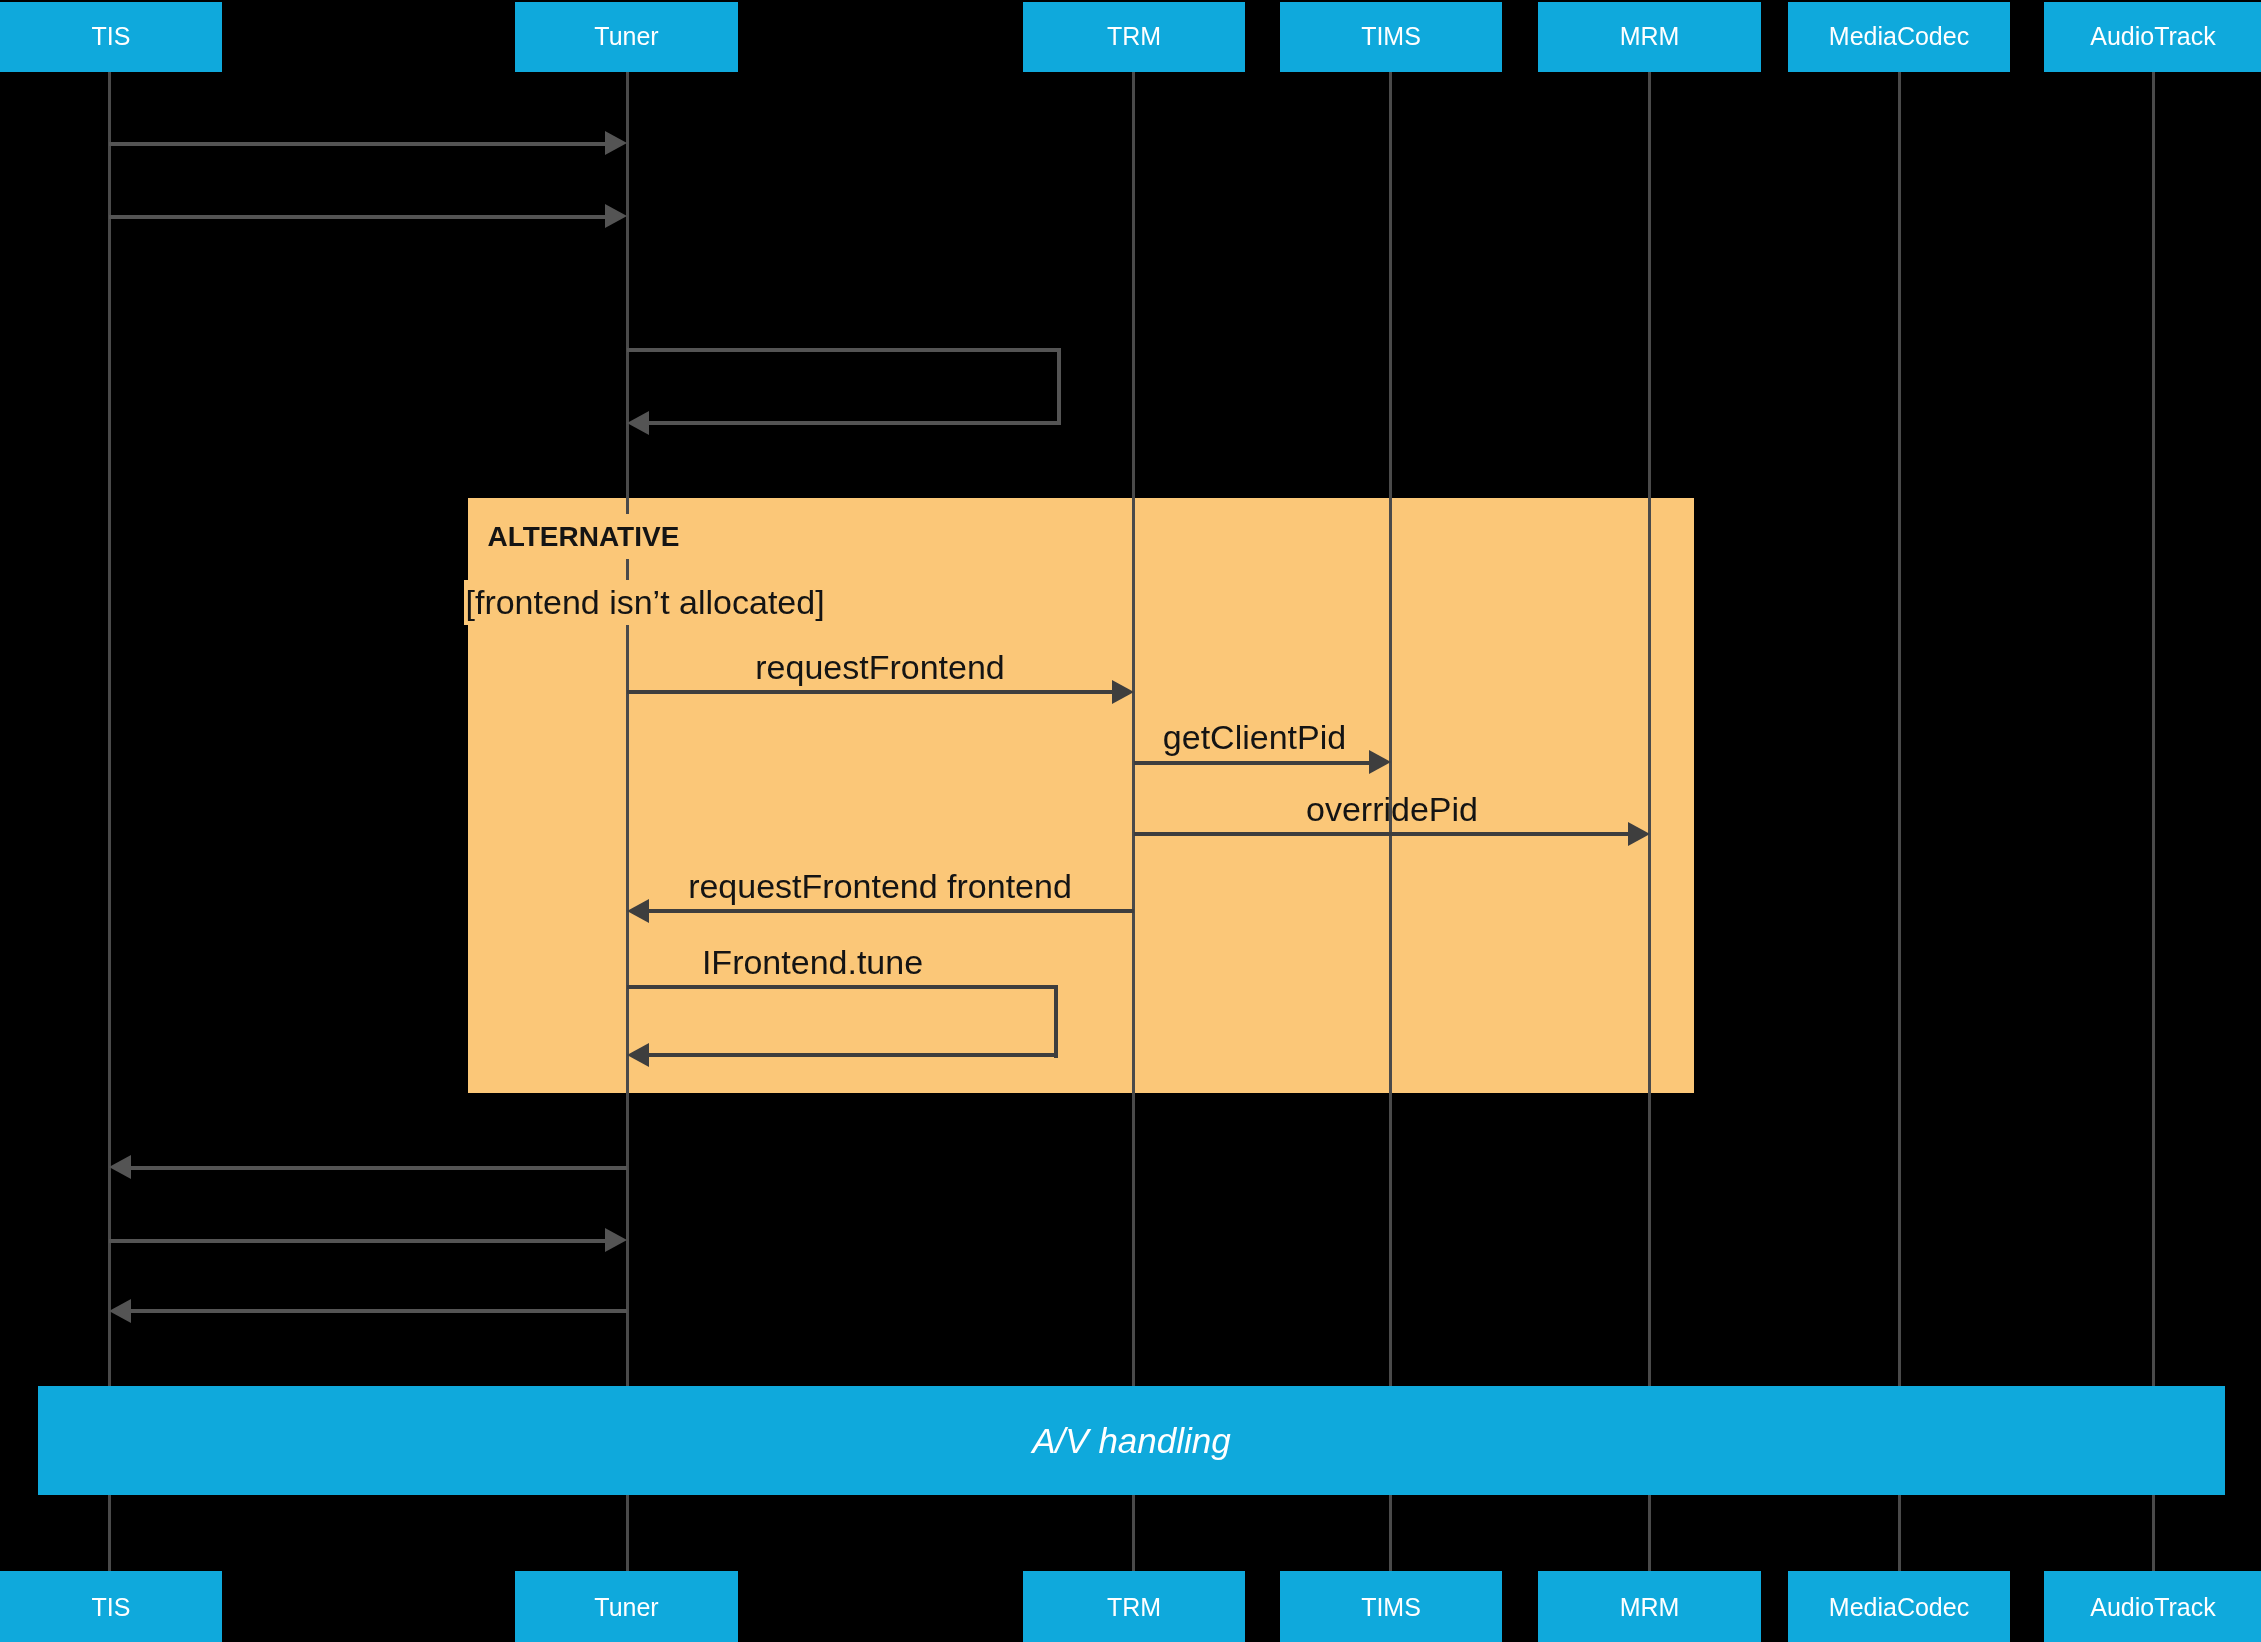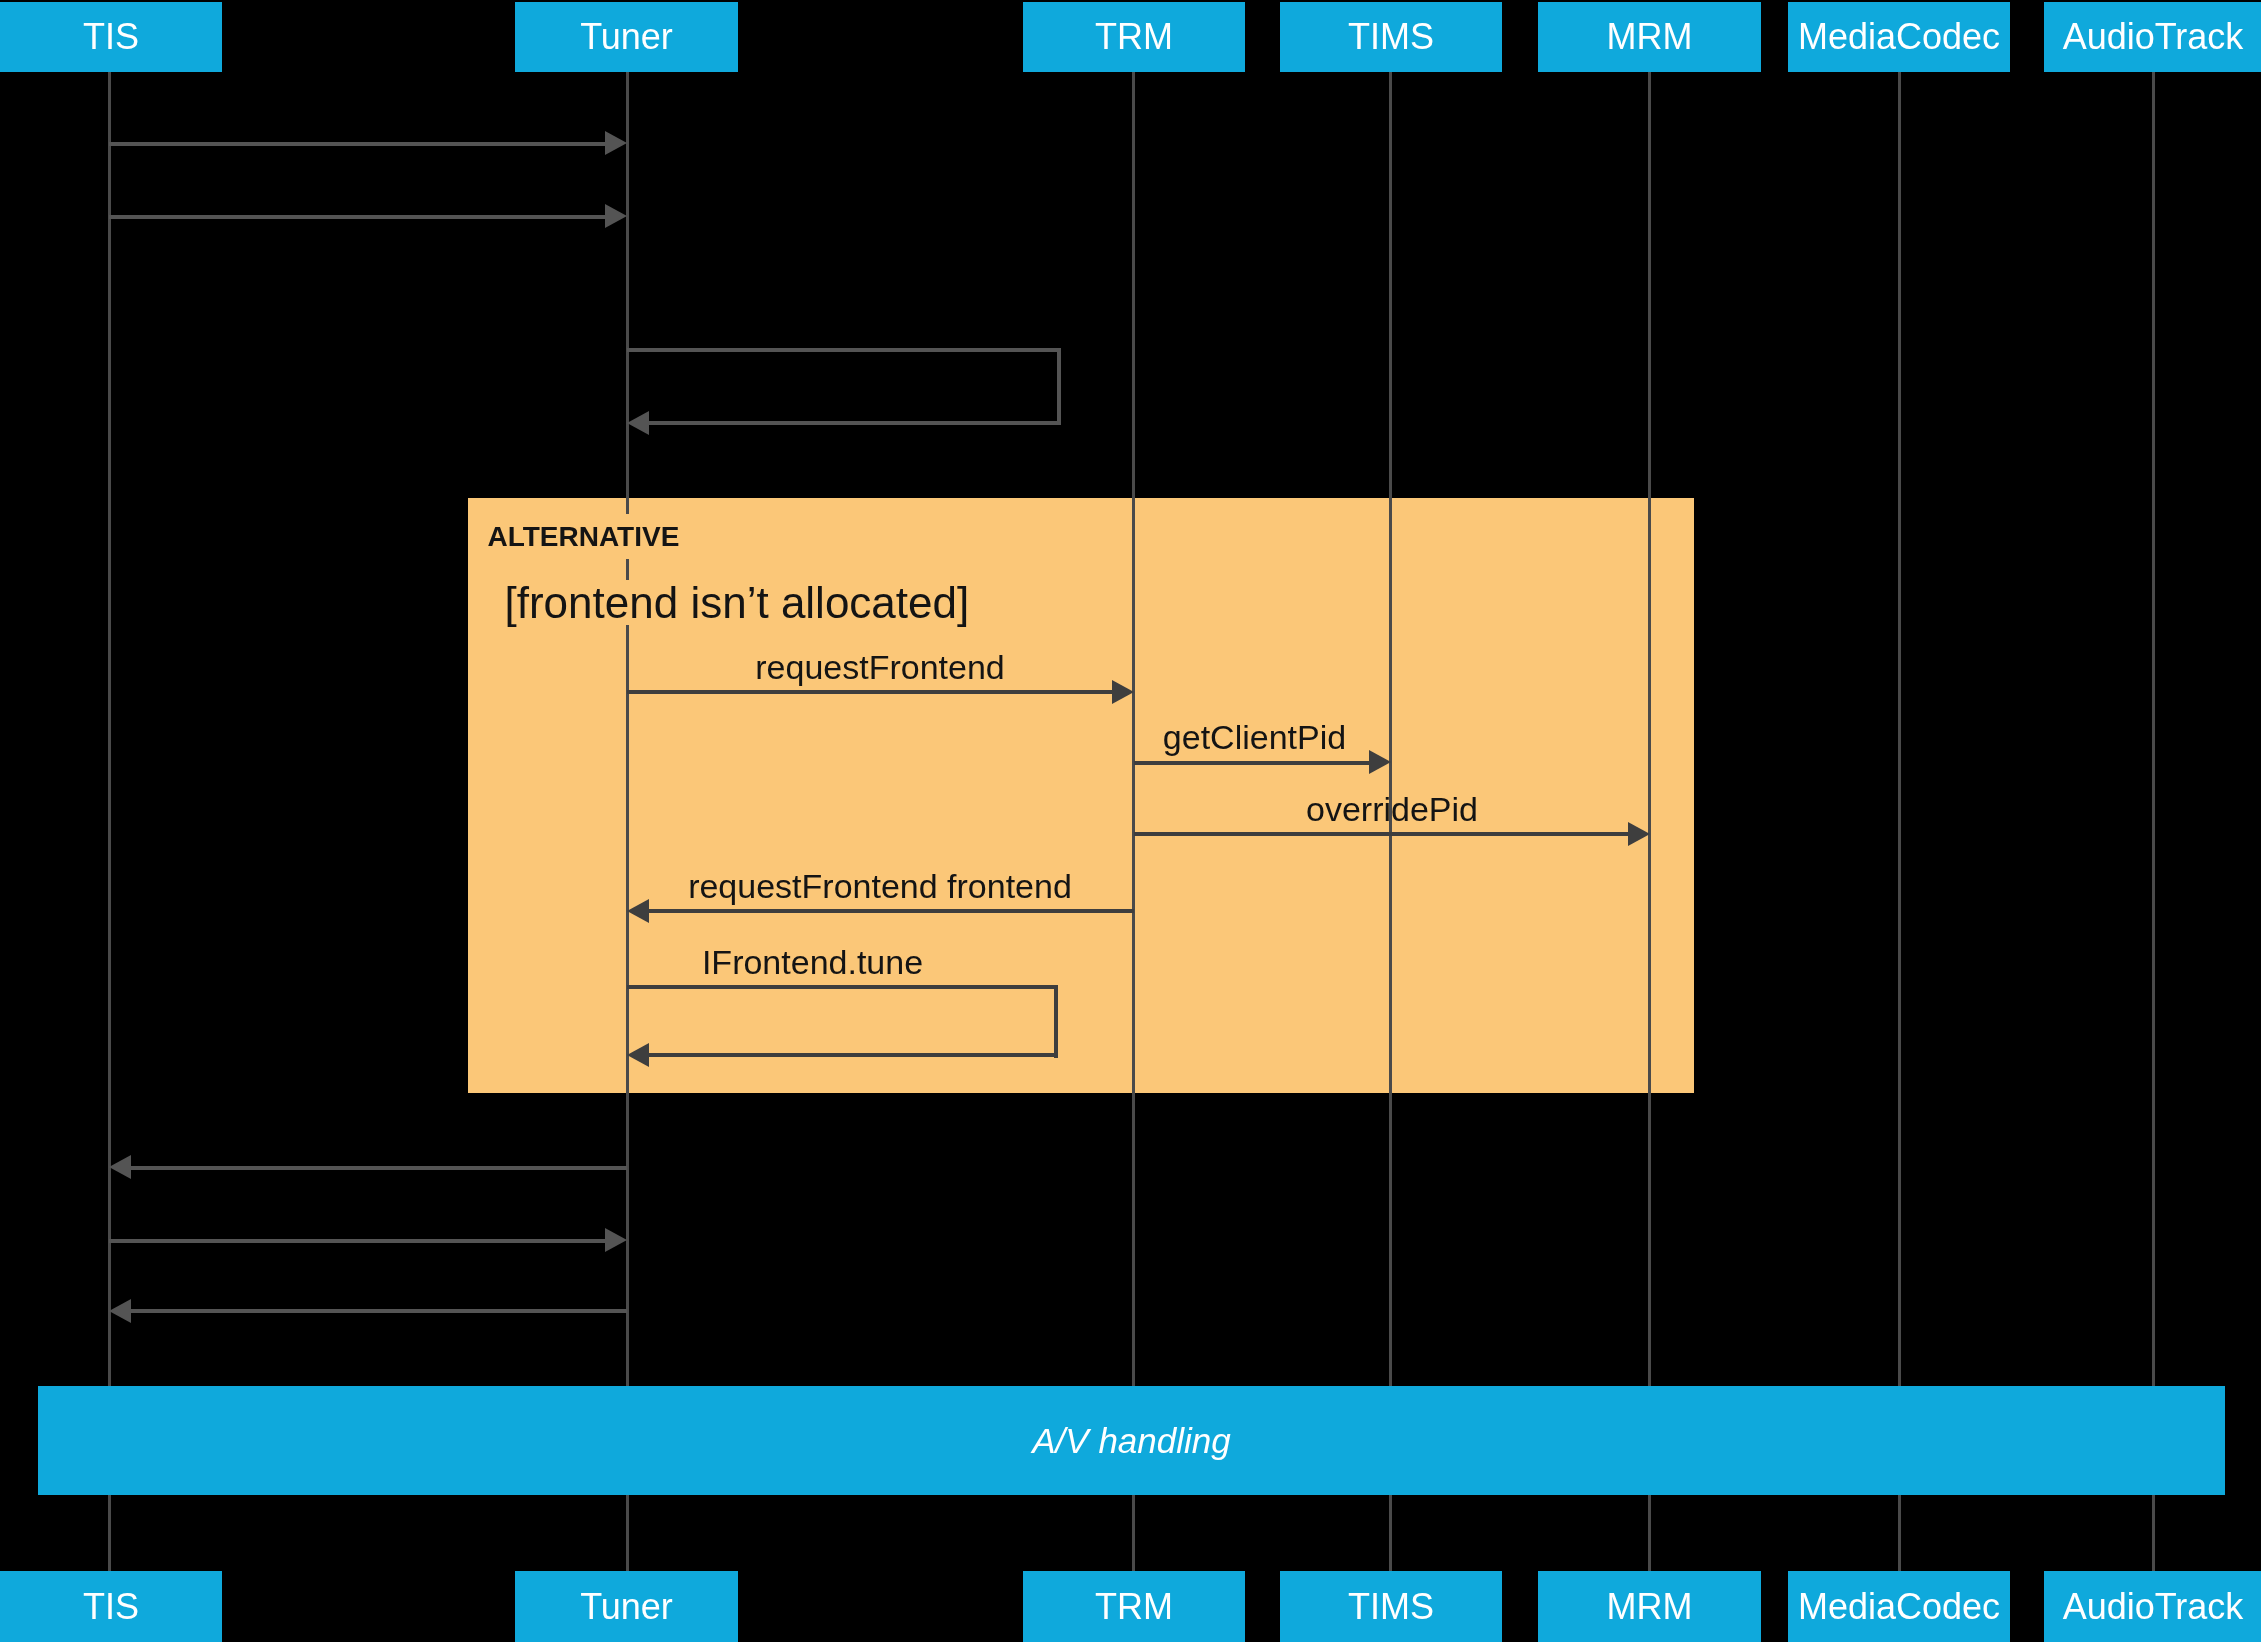--- a/index.html
+++ b/index.html
@@ -4,30 +4,30 @@
 <style>
   :root{
     --cyan:#0FA9DC; --orange:#FBC778; --line:#4A4A4A; --arrow:#545454;
     --arrow_dark:#3E3E3E; --text_dark:#141414; --text_light:#FFFFFF; --background:#000000;
   }
   html,body{margin:0;padding:0;background:var(--background);}
   .stage{position:relative;width:2261px;height:1642px;background:var(--background);
          font-family:"Liberation Sans",sans-serif;overflow:hidden;}
   .pbox{position:absolute;background:var(--cyan);color:var(--text_light);
         display:flex;align-items:center;justify-content:center;
-        font-size:36px;z-index:3;}
+        font-size:25px;z-index:3;}
   .pbox.head{top:1.5px;height:70px;}
   .pbox.foot{top:1571px;height:72px;}
   .lifeline{position:absolute;top:72px;height:1499px;width:2.9px;background:var(--line);z-index:2;}
   .altbox{position:absolute;left:468px;top:498px;width:1226px;height:595px;
           background:var(--orange);z-index:1;}
   .alt-title{position:absolute;left:486px;top:514px;font-size:28px;font-weight:bold;
              color:var(--text_dark);background:var(--orange);padding:2.9px 10.2px 2.9px 1.5px;
              z-index:4;line-height:39px;}
-  .alt-guard{position:absolute;left:503px;top:580px;font-size:44px;color:var(--text_dark);
+  .alt-guard{position:absolute;left:464px;top:580px;font-size:34px;color:var(--text_dark);
              background:var(--orange);padding:2.9px 10.2px 2.9px 1.5px;z-index:4;line-height:39px;}
   .hline{position:absolute;height:4.4px;background:var(--arrow);z-index:4;}
   .vline{position:absolute;width:4.4px;background:var(--arrow);z-index:4;}
   .hline.dark,.vline.dark{background:var(--arrow_dark);}
   .ah{position:absolute;width:0;height:0;border-top:12.4px solid transparent;
       border-bottom:12.4px solid transparent;z-index:4;}
   .ah.r{border-left:22px solid var(--arrow);}
   .ah.l{border-right:22px solid var(--arrow);}
   .ah.r.dark{border-left-color:var(--arrow_dark);}
   .ah.l.dark{border-right-color:var(--arrow_dark);}

